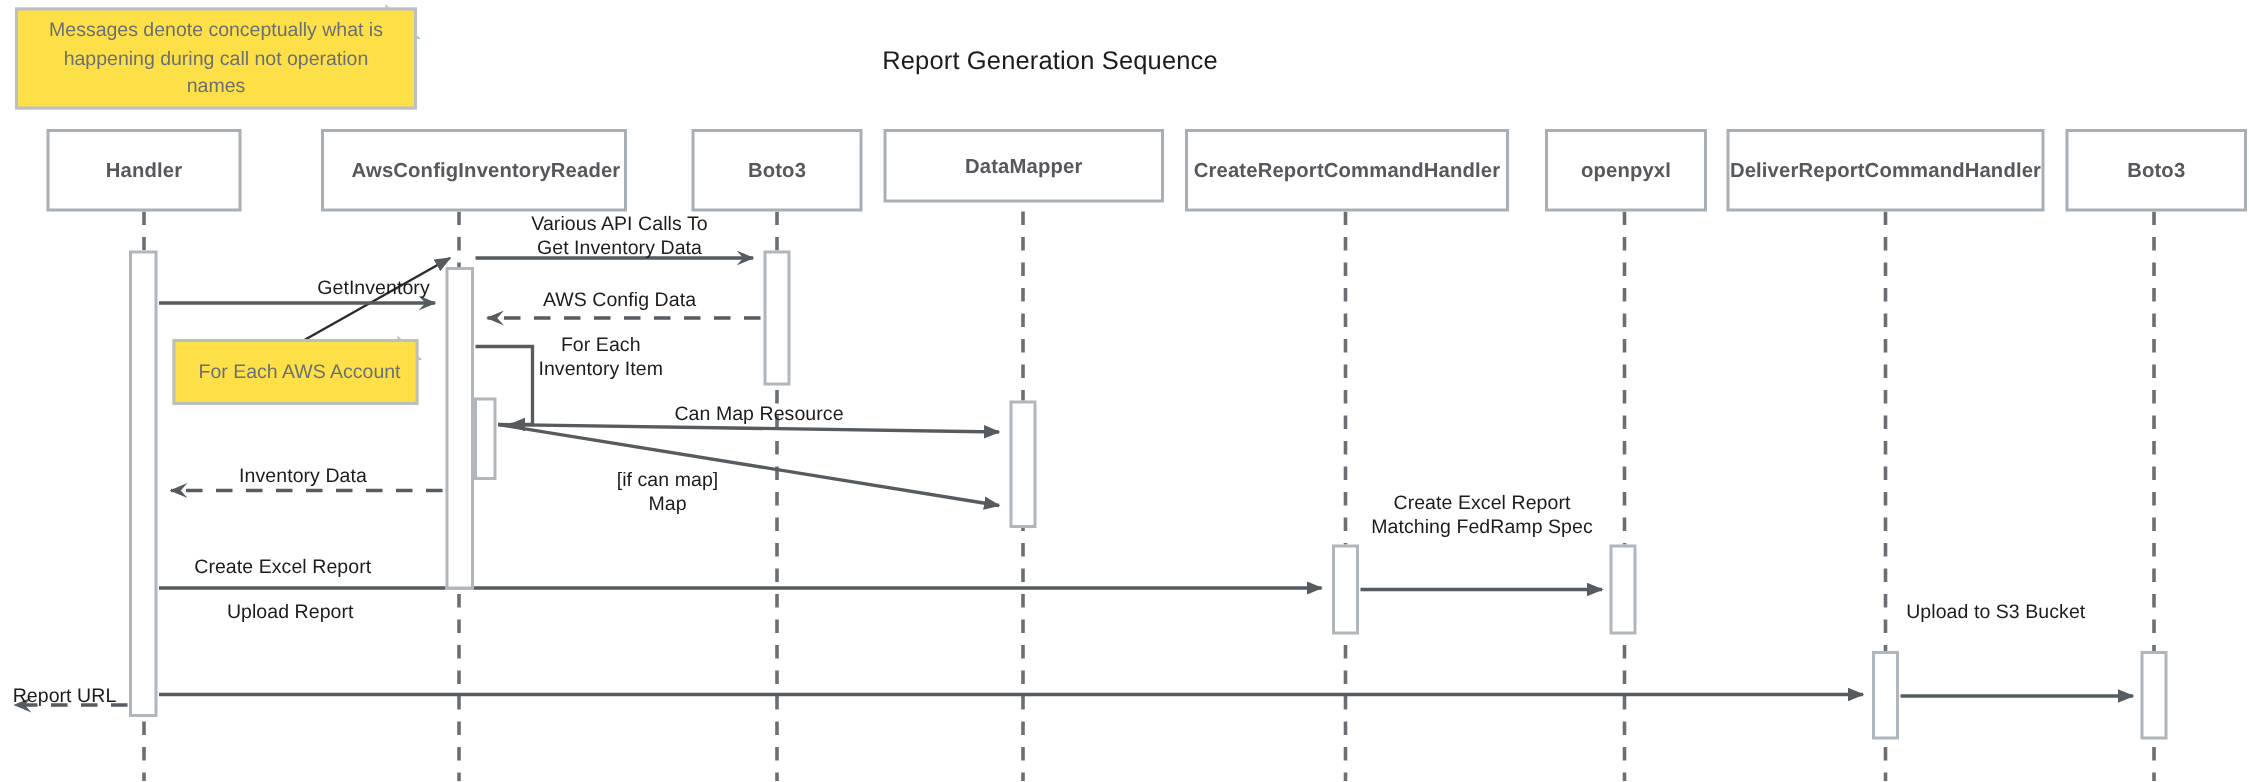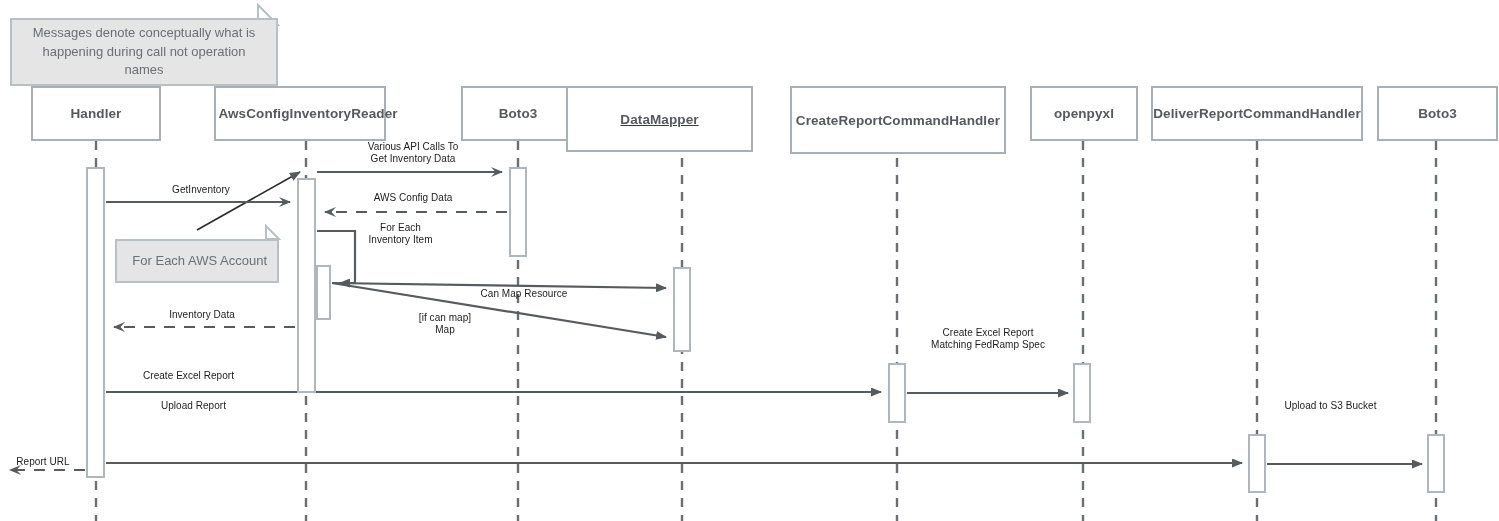--- a/index.html
+++ b/index.html
@@ -50,54 +50,54 @@
     font-weight: bold;
     color: #56585c;
     white-space: nowrap;
     text-align: center;
     letter-spacing: 0.1px;
   }
   .note-box {
     position: absolute;
     box-sizing: border-box;
     border: 2px solid #b9c0c4;
-    background: #e5e5e5;
+    background: #fde047;
     display: flex;
     align-items: center;
     justify-content: center;
-    margin-top: 13px;
   }
   .note-text {
     font-size: 13px;
     color: #6c6f73;
     text-align: center;
     line-height: 1.45;
     padding: 0 10px;
   }
   .msg-label {
     position: absolute;
-    font-size: 10px;
+    font-size: 13px;
     color: #1c1c1c;
     text-align: center;
     line-height: 1.2;
     white-space: pre;
     letter-spacing: 0.05px;
   }
   .activation {
     position: absolute;
     box-sizing: border-box;
     border: 2px solid #b0b7bc;
     background: #ffffff;
   }
 </style>
 </head>
 <body>
 
 <div id="canvas">
 
+  <div class="diagram-title">Report Generation Sequence</div>
 
   <svg id="svg-layer" xmlns="http://www.w3.org/2000/svg" viewBox="0 0 1499 521">
     <defs>
       <marker id="arrowFilled" markerWidth="11" markerHeight="9" refX="10" refY="4.5" orient="auto" markerUnits="userSpaceOnUse">
         <path d="M0,0 L11,4.5 L0,9 z" fill="#555b5f"></path>
       </marker>
       <marker id="arrowOpen" markerWidth="12" markerHeight="10" refX="11" refY="5" orient="auto" markerUnits="userSpaceOnUse">
         <path d="M0,0 L12,5 L0,10 L4.5,5 z" fill="#555b5f"></path>
       </marker>
     </defs>
@@ -156,33 +156,33 @@
   </div>
 
   <div class="note-box" style="left:115px; top:226px; width:164px; height:44px;justify-content:flex-end;">
     <div class="note-text">For Each AWS Account</div>
   </div>
 
   <div class="participant-box" style="left:31px; top:86px; width:130px; height:55px;">
     <span class="participant-label">Handler</span>
   </div>
 
-  <div class="participant-box" style="left:214px; top:86px; width:172px; height:55px;padding-left:16px;">
+  <div class="participant-box" style="left:214px; top:86px; width:204px; height:55px;padding-left:16px;">
     <span class="participant-label">AwsConfigInventoryReader</span>
   </div>
 
   <div class="participant-box" style="left:461px; top:86px; width:114px; height:55px;">
     <span class="participant-label">Boto3</span>
   </div>
 
-  <div class="participant-box" style="left:566px; top:86px; width:187px; height:66px;text-decoration:underline;">
+  <div class="participant-box" style="left:589px; top:86px; width:187px; height:49px;">
     <span class="participant-label">DataMapper</span>
   </div>
 
-  <div class="participant-box" style="left:790px; top:86px; width:216px; height:68px;">
+  <div class="participant-box" style="left:790px; top:86px; width:216px; height:55px;">
     <span class="participant-label">CreateReportCommandHandler</span>
   </div>
 
   <div class="participant-box" style="left:1151px; top:86px; width:212px; height:55px;">
     <span class="participant-label">DeliverReportCommandHandler</span>
   </div>
 
   <div class="participant-box" style="left:1030px; top:86px; width:108px; height:55px;">
     <span class="participant-label">openpyxl</span>
   </div>
@@ -194,31 +194,31 @@
   <div class="activation" style="left:86px; top:167px; width:19px; height:311px;"></div>
   <div class="activation" style="left:297px; top:178px; width:19px; height:215px;"></div>
   <div class="activation" style="left:316px; top:265px; width:15px; height:55px;"></div>
   <div class="activation" style="left:509px; top:167px; width:18px; height:90px;"></div>
   <div class="activation" style="left:673px; top:267px; width:18px; height:85px;"></div>
   <div class="activation" style="left:888px; top:363px; width:18px; height:60px;"></div>
   <div class="activation" style="left:1073px; top:363px; width:18px; height:60px;"></div>
   <div class="activation" style="left:1248px; top:434px; width:18px; height:59px;"></div>
   <div class="activation" style="left:1427px; top:434px; width:18px; height:59px;"></div>
 
-  <div class="msg-label" style="left:106px; top:184px; width:190px;">GetInventory</div>
+  <div class="msg-label" style="left:106px; top:184px; width:190px;padding-left:48px;">GetInventory</div>
 
   <div class="msg-label" style="left:317px; top:141px; width:192px;">Various API Calls To
 Get Inventory Data</div>
 
   <div class="msg-label" style="left:318px; top:192px; width:190px;">AWS Config Data</div>
 
   <div class="msg-label" style="left:352px; top:222px; width:97px;">For Each
 Inventory Item</div>
 
-  <div class="msg-label" style="left:386px; top:268px; width:276px;margin-top:20px;">Can Map Resource</div>
+  <div class="msg-label" style="left:368px; top:268px; width:276px;">Can Map Resource</div>
 
   <div class="msg-label" style="left:370px; top:312px; width:150px;">[if can map]
 Map</div>
 
   <div class="msg-label" style="left:107px; top:309px; width:190px;">Inventory Data</div>
 
   <div class="msg-label" style="left:106px; top:370px; width:165px;">Create Excel Report</div>
 
   <div class="msg-label" style="left:900px; top:327px; width:176px;">Create Excel Report
 Matching FedRamp Spec</div>

